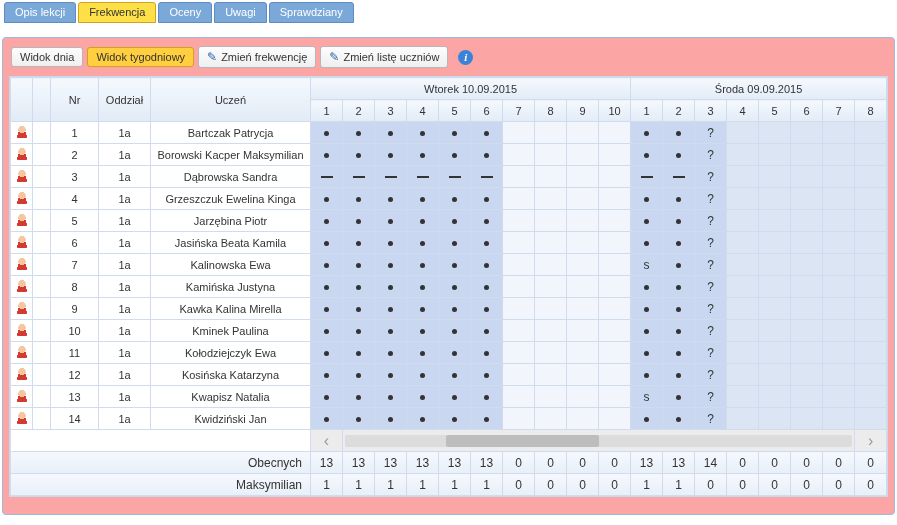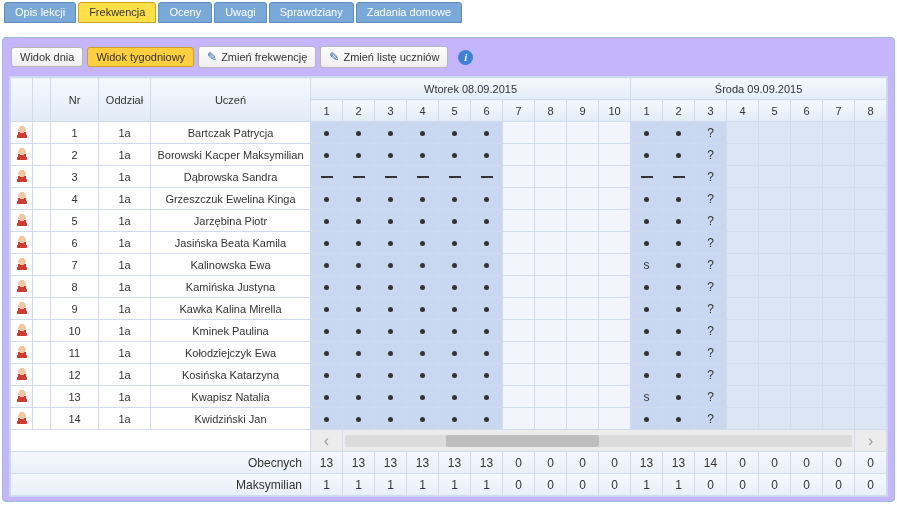--- a/index.html
+++ b/index.html
@@ -27,22 +27,22 @@
   }
   .tab.active {
     background: #fde047;
     color: #333;
     border-color: #d0a21f;
   }
   .panel {
     border: 1px solid #9bbbdd;
     border-radius: 4px;
     margin: 0 2px;
-    background: #c4b5fd;
-    padding: 4px 6px 4px 6px;
+    background: #fca5a5;
+    padding: 4px 6px 17px 6px;
   }
   .toolbar {
     display: flex;
     align-items: center;
     gap: 4px;
     padding: 4px 2px 8px 2px;
   }
   .btn {
     background: linear-gradient(#fdfdfd,#efefef);
     border: 1px solid #b7b7b7;
@@ -128,21 +128,20 @@
 </style>
 </head>
 <body>
 
 <div class="tabbar">
   <div class="tab">Opis lekcji</div>
   <div class="tab active">Frekwencja</div>
   <div class="tab">Oceny</div>
   <div class="tab">Uwagi</div>
   <div class="tab">Sprawdziany</div>
-  <div class="tab">Zadania domowe</div>
 </div>
 
 <div class="panel">
   <div class="toolbar">
     <button class="btn">Widok dnia</button>
     <button class="btn active">Widok tygodniowy</button>
     <button class="btn">
       <span class="pencil-icon">✎</span>
       <span>Zmień frekwencję</span>
     </button>
@@ -180,21 +179,21 @@
           <col class="col-per">
           <col class="col-per">
       </colgroup>
       <thead>
         <tr>
           <th rowspan="2"></th>
           <th rowspan="2"></th>
           <th rowspan="2">Nr</th>
           <th rowspan="2">Oddział</th>
           <th rowspan="2">Uczeń</th>
-          <th colspan="10">Wtorek 08.09.2015</th>
+          <th colspan="10">Wtorek 10.09.2015</th>
           <th colspan="8">Środa 09.09.2015</th>
         </tr>
         <tr id="period-header-row">
             <th>1</th>
             <th>2</th>
             <th>3</th>
             <th>4</th>
             <th>5</th>
             <th>6</th>
             <th>7</th>

